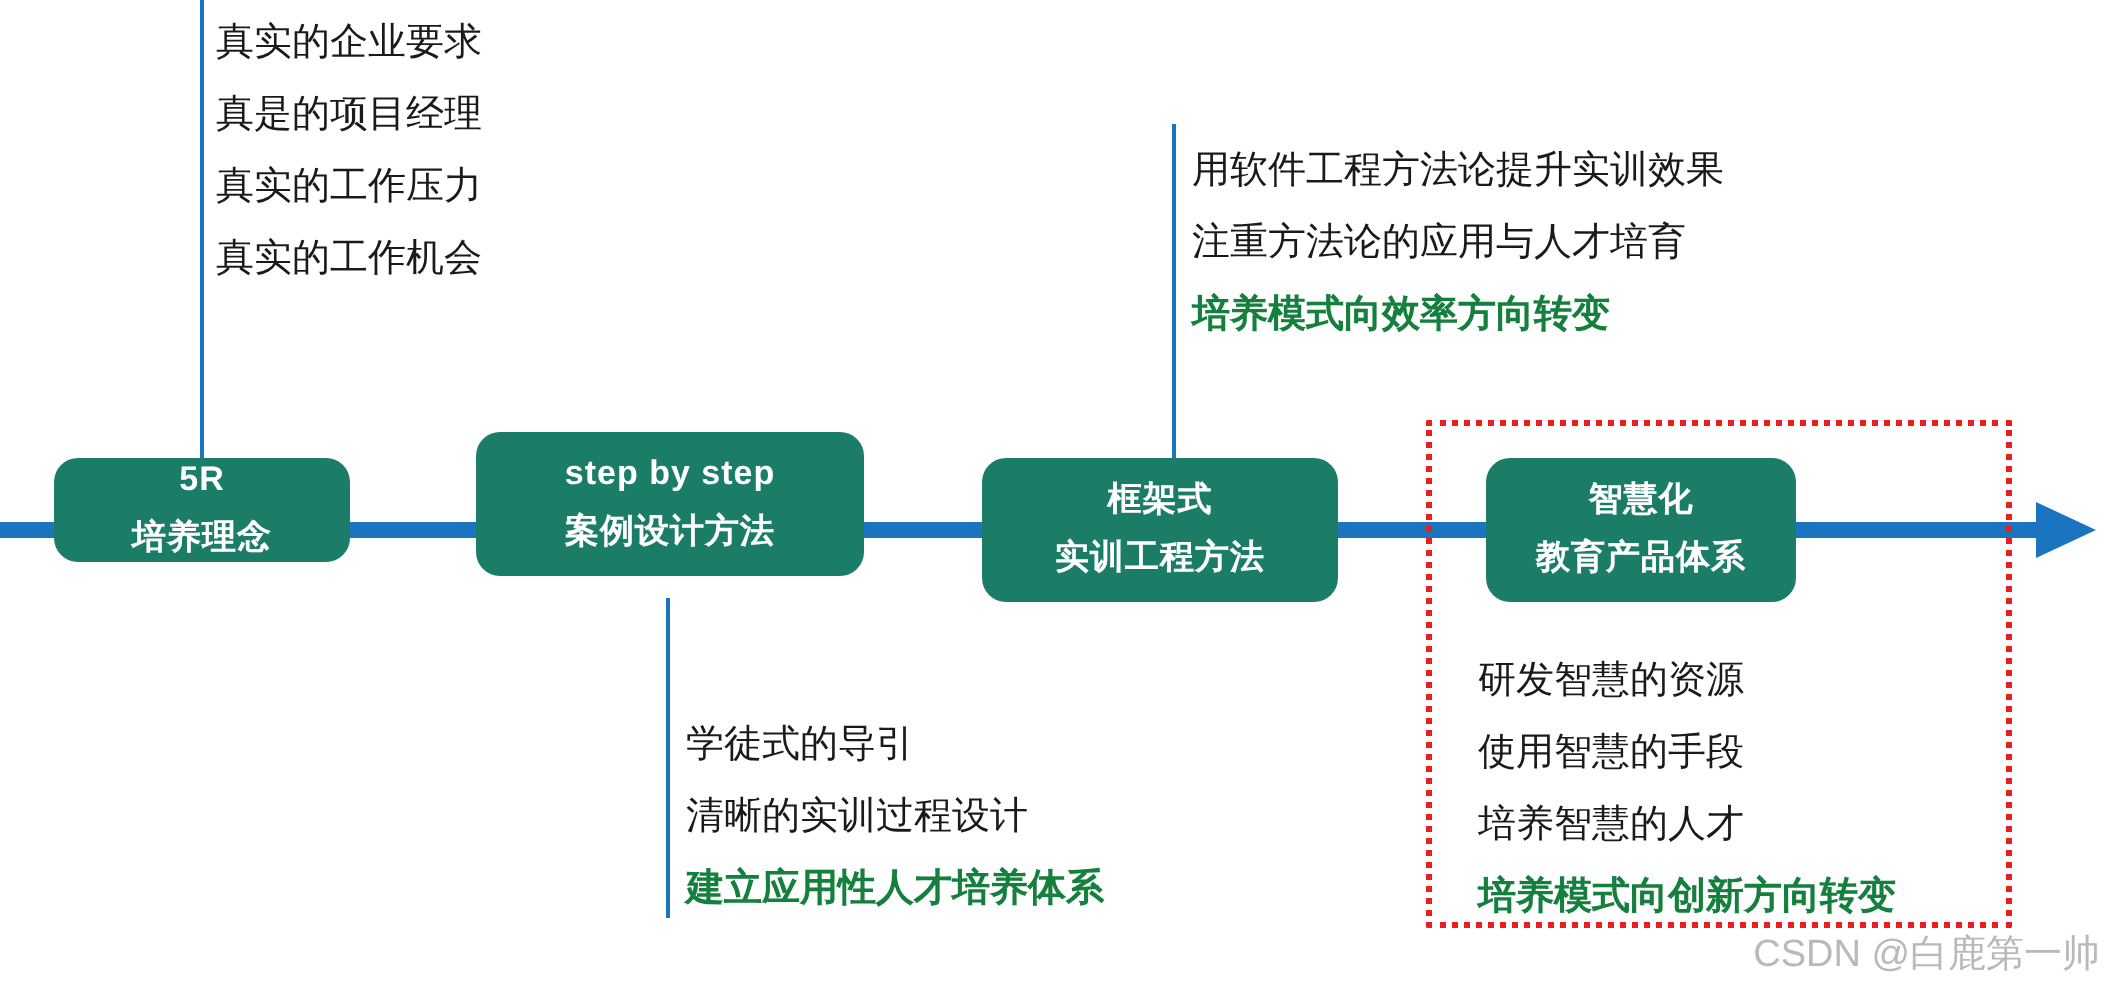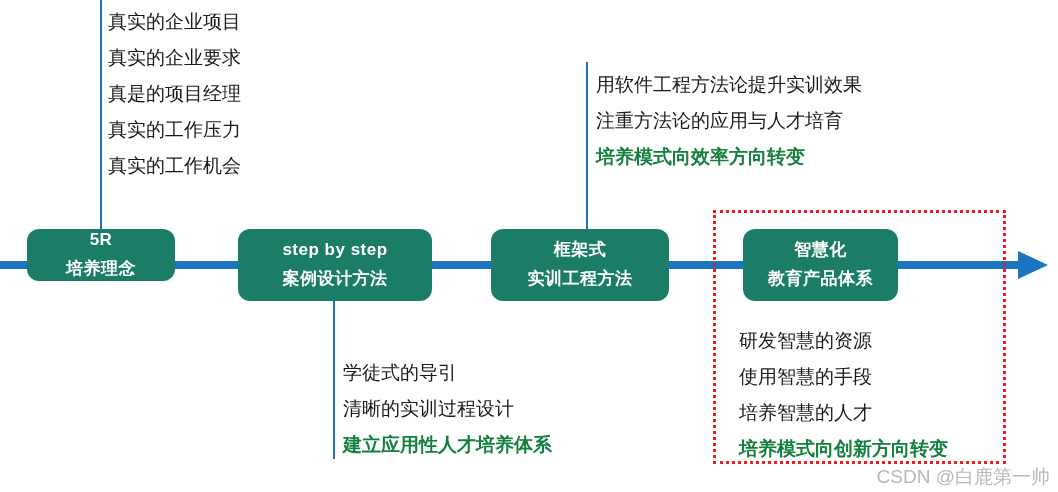--- a/index.html
+++ b/index.html
@@ -122,21 +122,20 @@
 <div id="canvas">
 
   <div class="timeline-line"></div>
   <div class="timeline-arrow"></div>
 
   <div class="connector" style="left:100px; top:0px; height:232px;"></div>
   <div class="connector" style="left:333px; top:299px; height:160px;"></div>
   <div class="connector" style="left:586px; top:62px; height:170px;"></div>
 
   <div class="note-block" style="left:108px; top:4px; width:300px;">
-    <div class="note-line">真实的企业项目</div>
     <div class="note-line">真实的企业要求</div>
     <div class="note-line">真是的项目经理</div>
     <div class="note-line">真实的工作压力</div>
     <div class="note-line">真实的工作机会</div>
   </div>
 
   <div class="note-block" style="left:596px; top:68px; width:340px;font-family:Liberation Mono, monospace;">
     <div class="note-line">用软件工程方法论提升实训效果</div>
     <div class="note-line">注重方法论的应用与人才培育</div>
     <div class="note-line accent">培养模式向效率方向转变</div>
@@ -155,21 +154,21 @@
     <div class="note-line accent">培养模式向创新方向转变</div>
   </div>
 
   <div class="dashed-highlight"></div>
 
   <div class="stage-box" style="left:27px; top:229px; width:148px; height:52px;">
     <div class="stage-title">5R</div>
     <div class="stage-sub">培养理念</div>
   </div>
 
-  <div class="stage-box" style="left:238px; top:229px; width:194px; height:72px;">
+  <div class="stage-box" style="left:238px; top:216px; width:194px; height:72px;">
     <div class="stage-title">step by step</div>
     <div class="stage-sub">案例设计方法</div>
   </div>
 
   <div class="stage-box" style="left:491px; top:229px; width:178px; height:72px;">
     <div class="stage-title">框架式</div>
     <div class="stage-sub">实训工程方法</div>
   </div>
 
   <div class="stage-box" style="left:743px; top:229px; width:155px; height:72px;">

